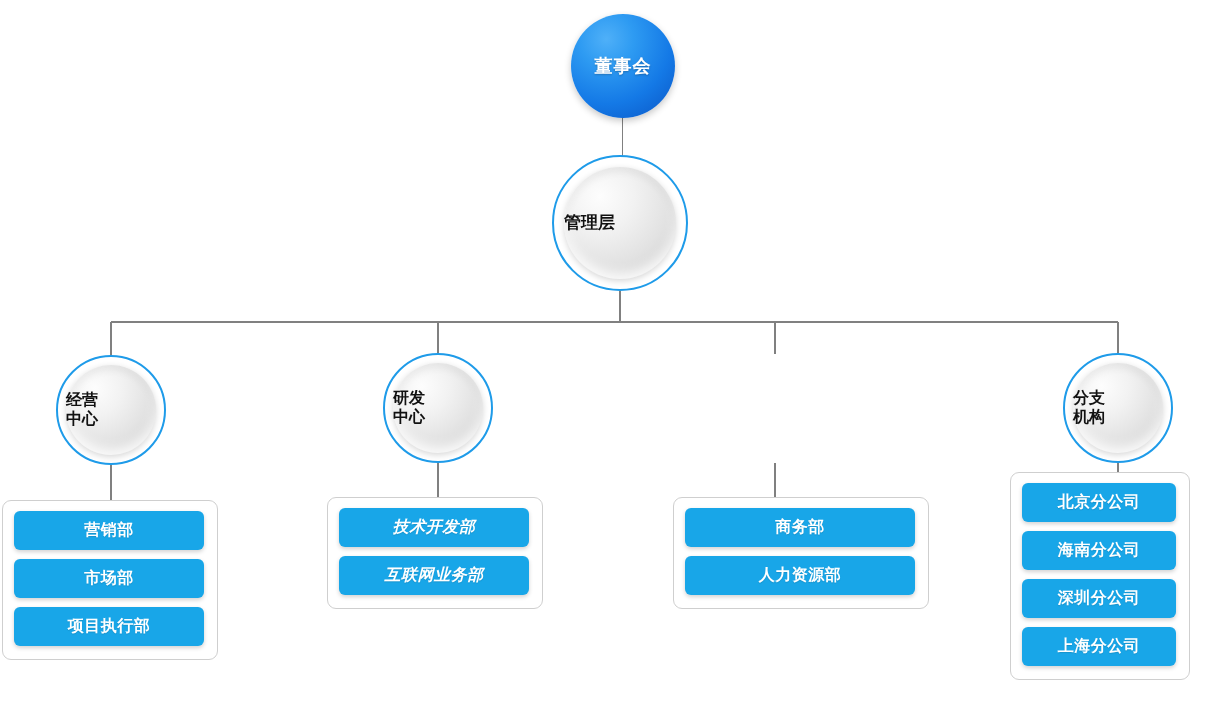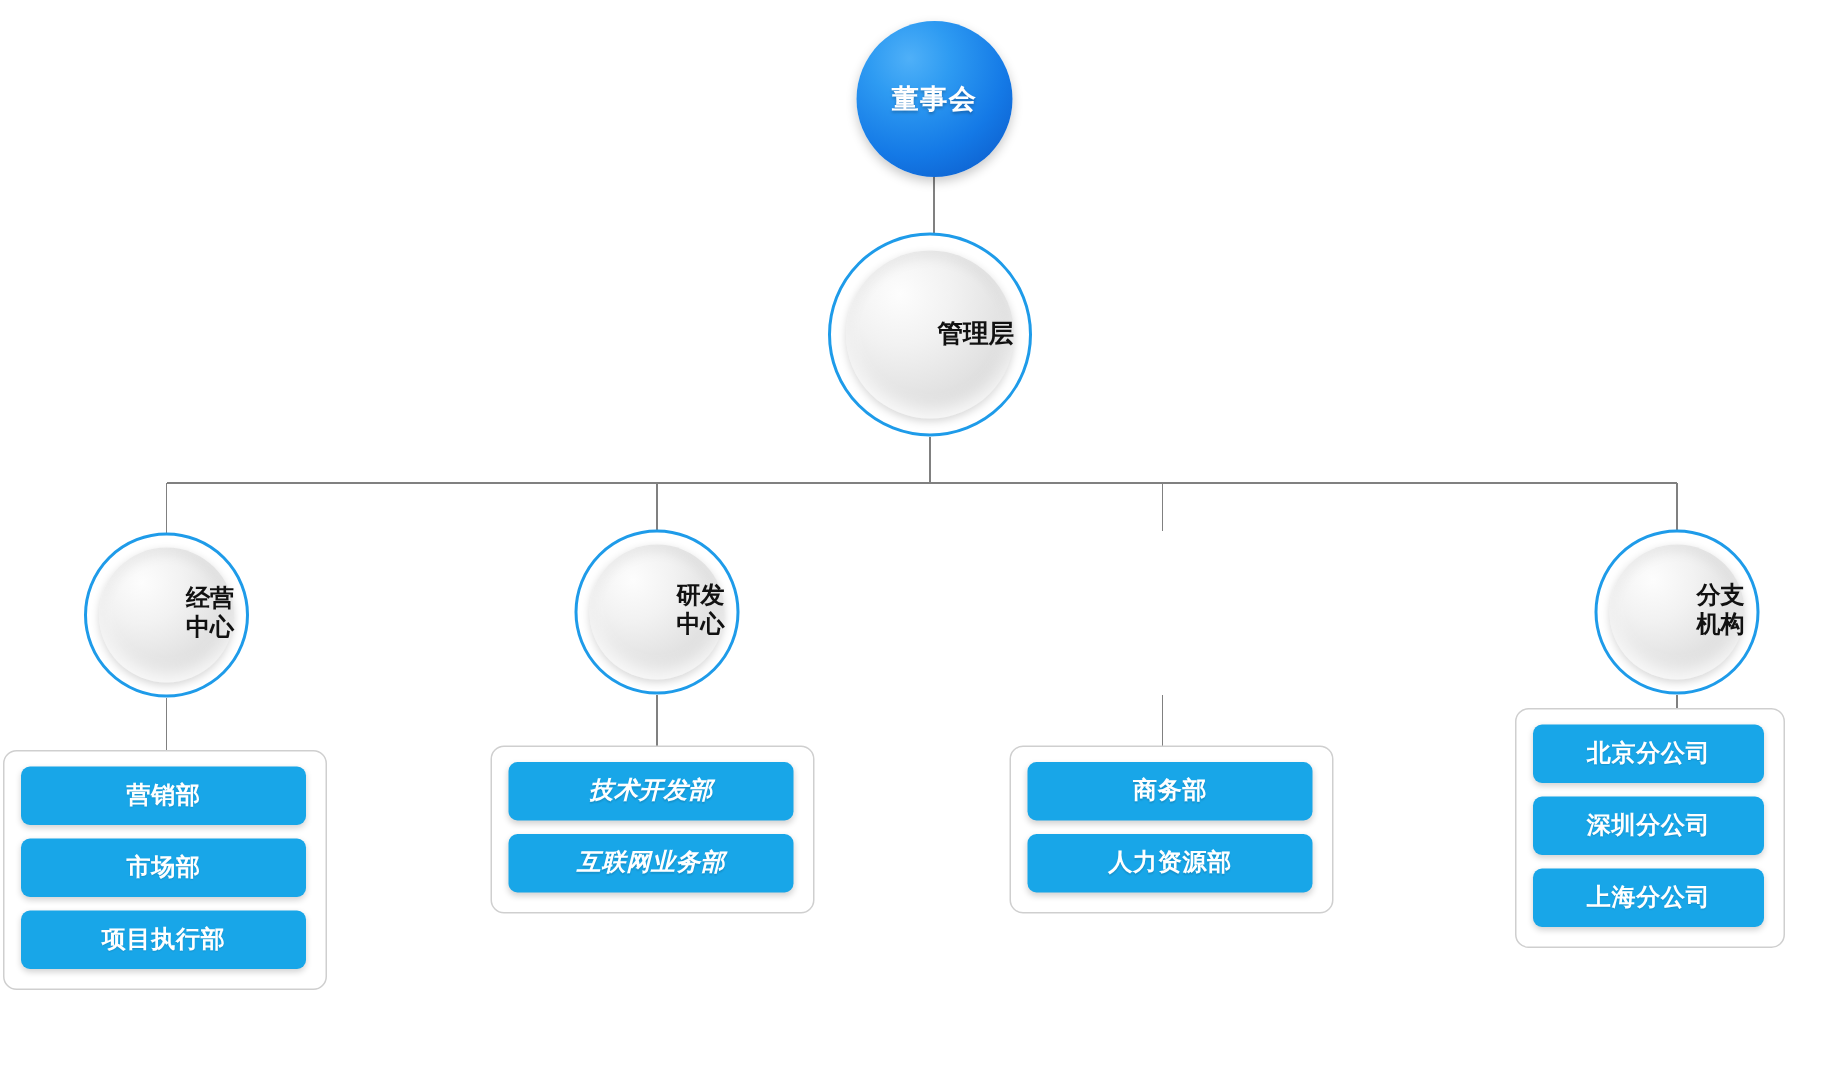--- a/index.html
+++ b/index.html
@@ -69,21 +69,21 @@
   .sphere-ring .inner {
     border-radius: 50%;
     background:
       radial-gradient(circle at 32% 26%, #fdfdfd 0%, #f2f2f2 30%, #e2e2e2 62%, #d2d2d2 86%, #cfcfcf 100%);
     box-shadow:
       inset 0 -6px 12px rgba(255,255,255,0.9),
       inset 0 4px 9px rgba(0,0,0,0.07),
       0 2px 6px rgba(0,0,0,0.16);
     display: flex;
     align-items: center;
-    justify-content: flex-end;
+    justify-content: flex-start;
   }
   .sphere-ring .lbl {
     color: #111111;
     font-weight: bold;
     text-align: center;
     line-height: 1.18;
     white-space: pre-line;
   }
 
   .sphere-mgmt { width: 136px; height: 136px; }
@@ -185,24 +185,25 @@
     <div class="dept-box">营销部</div>
     <div class="dept-box">市场部</div>
     <div class="dept-box">项目执行部</div>
   </div>
 
   <div class="dept-group" style="left:327px; top:497px; width:216px;font-style:italic;">
     <div class="dept-box">技术开发部</div>
     <div class="dept-box">互联网业务部</div>
   </div>
 
-  <div class="dept-group" style="left:673px; top:497px; width:216px;">
+  <div class="dept-group" style="left:673px; top:497px; width:256px;">
     <div class="dept-box">商务部</div>
     <div class="dept-box">人力资源部</div>
   </div>
 
   <div class="dept-group" style="left:1010px; top:472px; width:180px;">
     <div class="dept-box">北京分公司</div>
+    <div class="dept-box">海南分公司</div>
     <div class="dept-box">深圳分公司</div>
     <div class="dept-box">上海分公司</div>
   </div>
 
 </div>
 
 </body></html>

